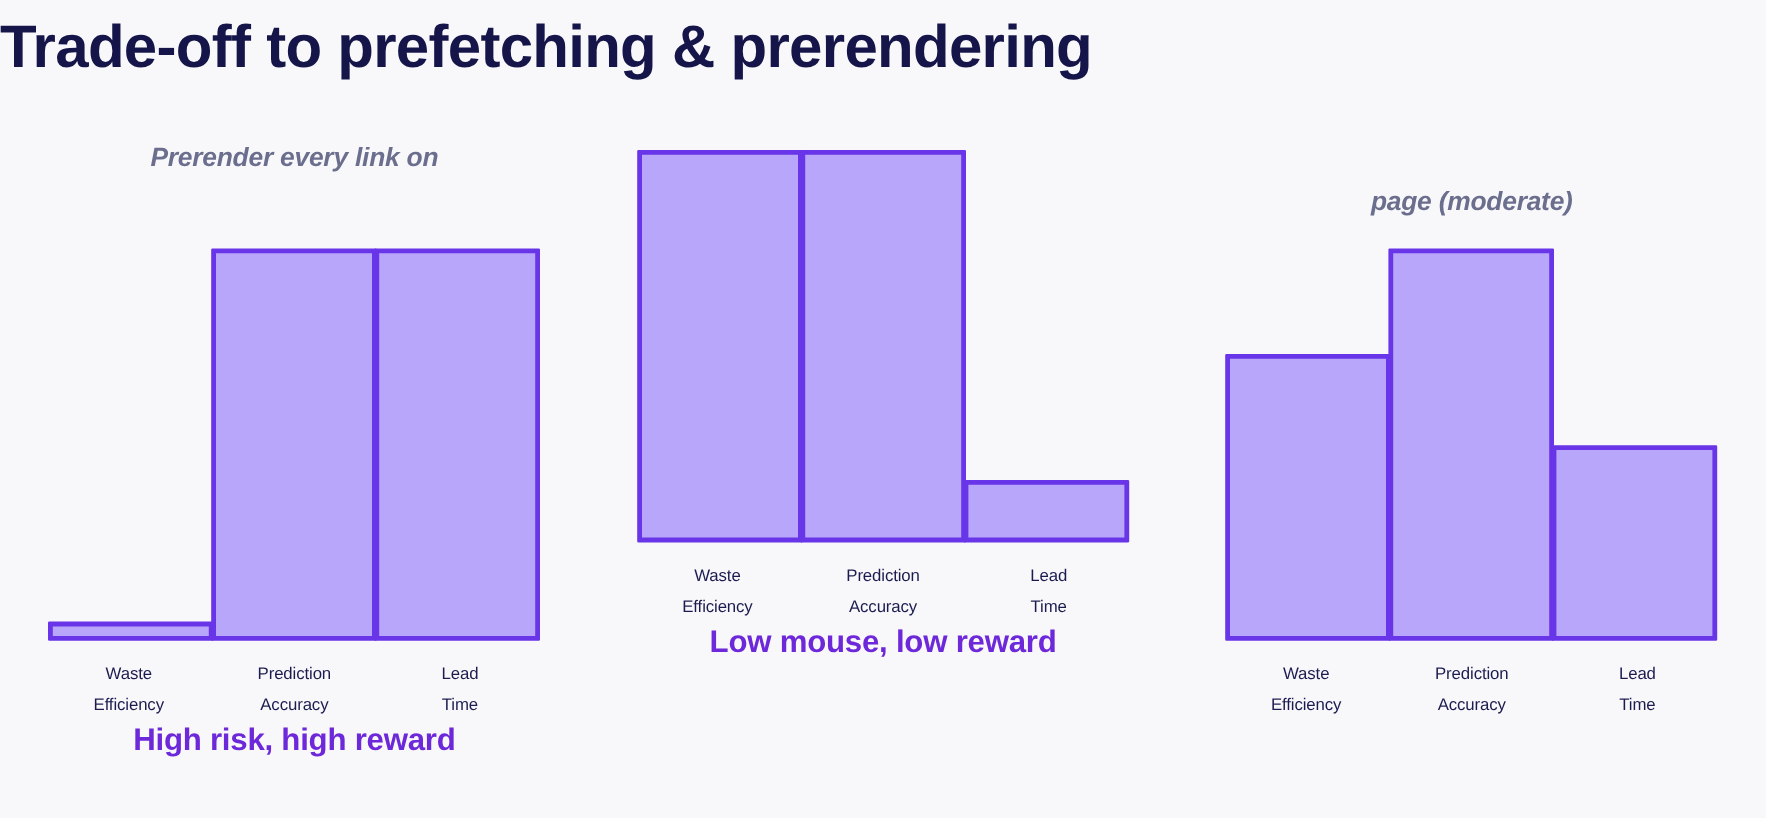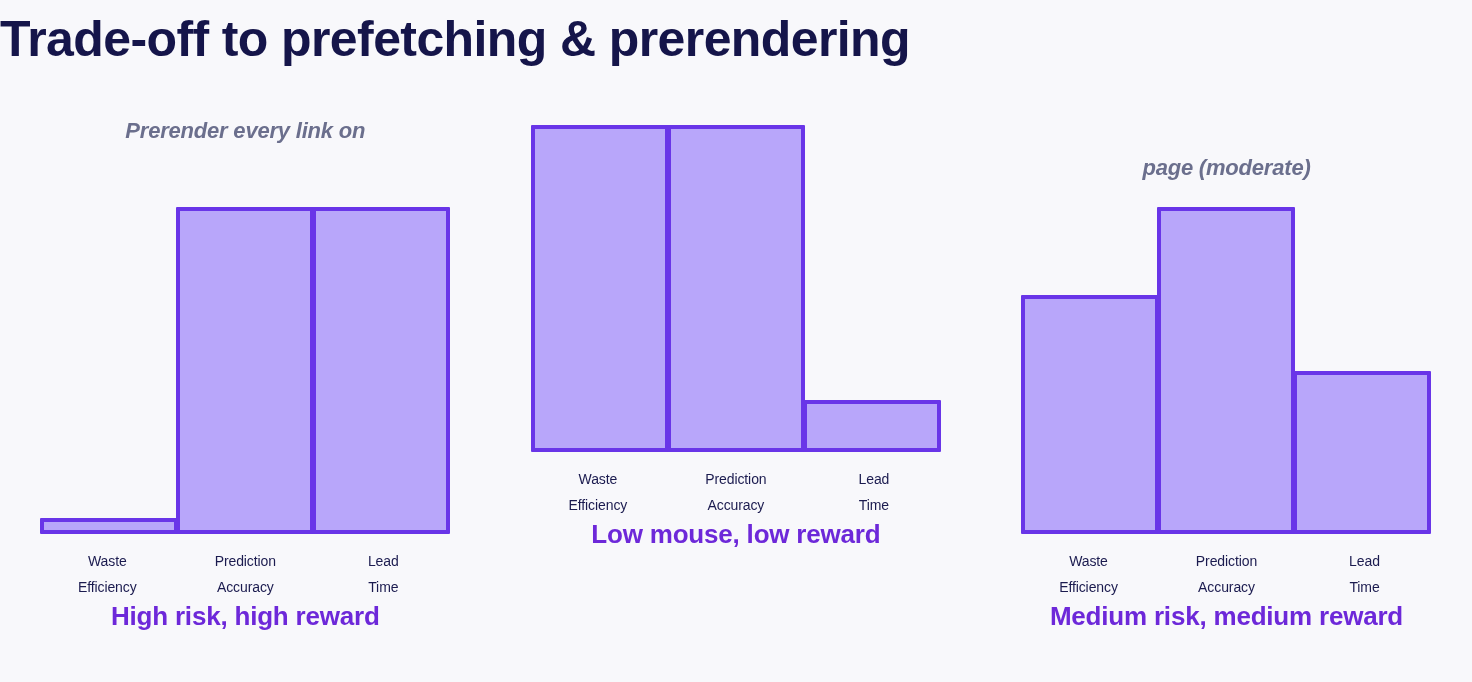--- a/index.html
+++ b/index.html
@@ -210,17 +210,16 @@
         <div class="axis-label">
           <span>Prediction</span><br>
           <span>Accuracy</span>
         </div>
         <div class="axis-label">
           <span>Lead</span><br>
           <span>Time</span>
         </div>
       </div>
 
-      <div class="panel-caption">Medium risk, medium reward</div>
     </div>
 
   </div>
 </div>
 
 </body></html>

